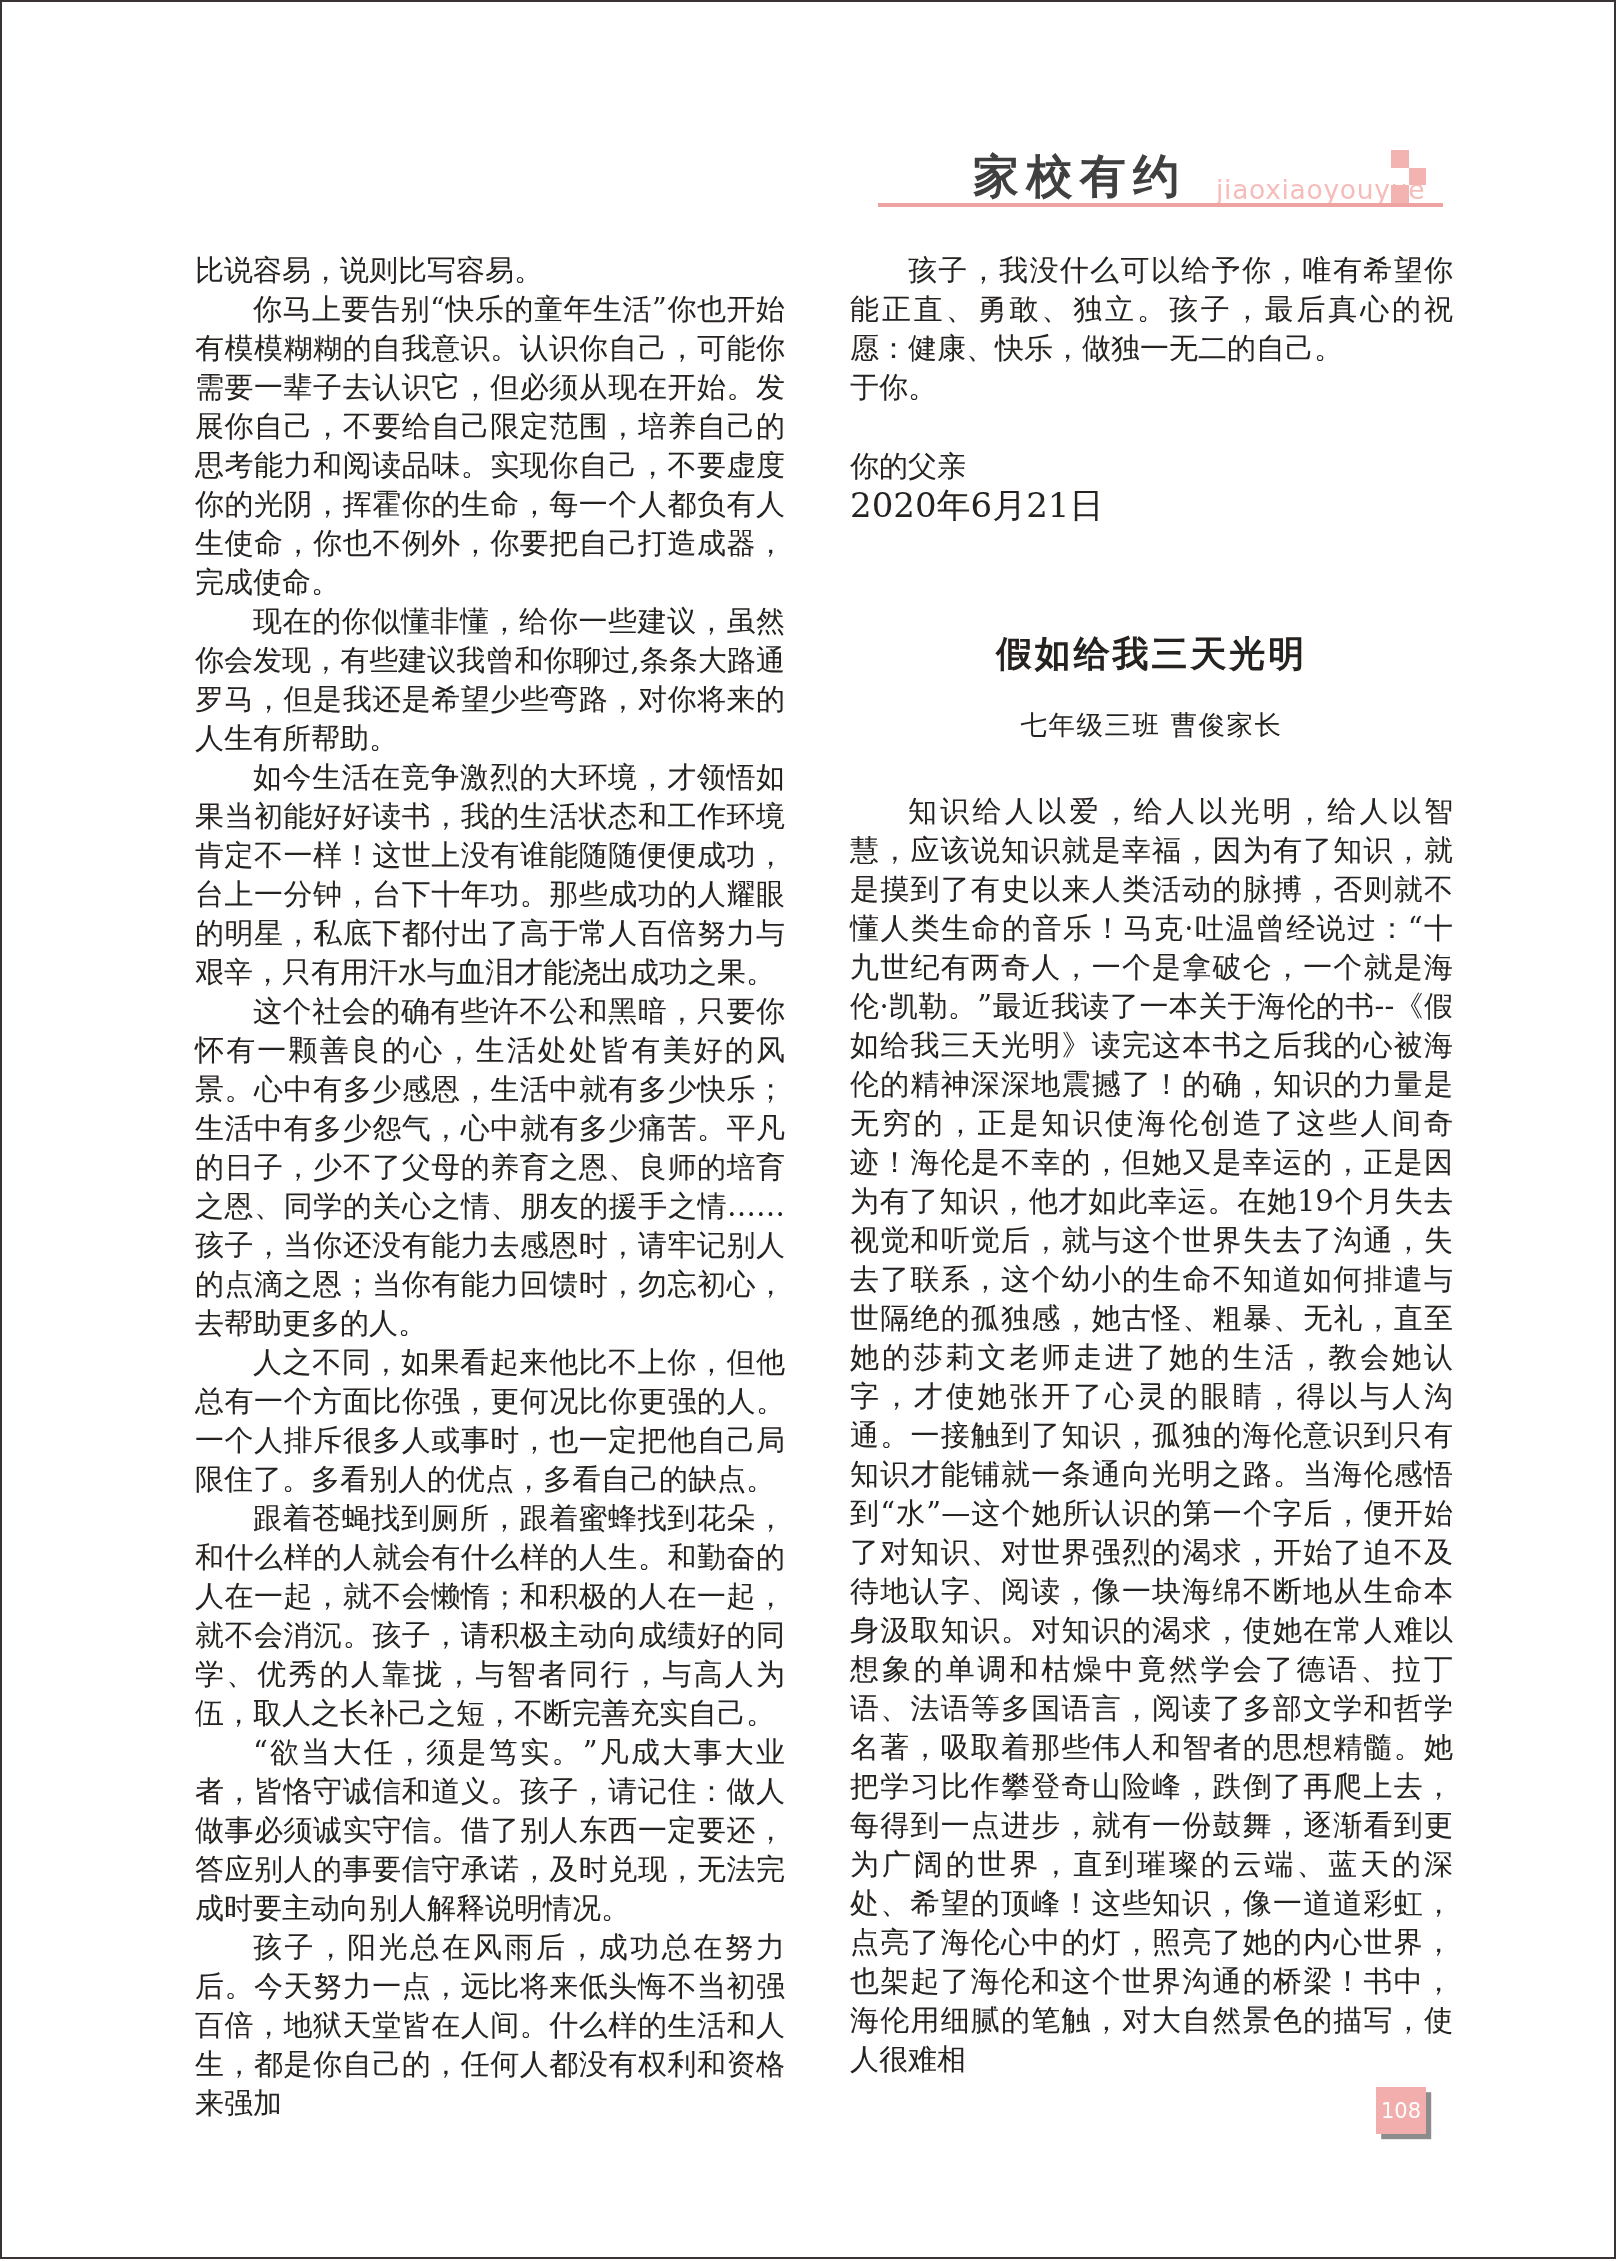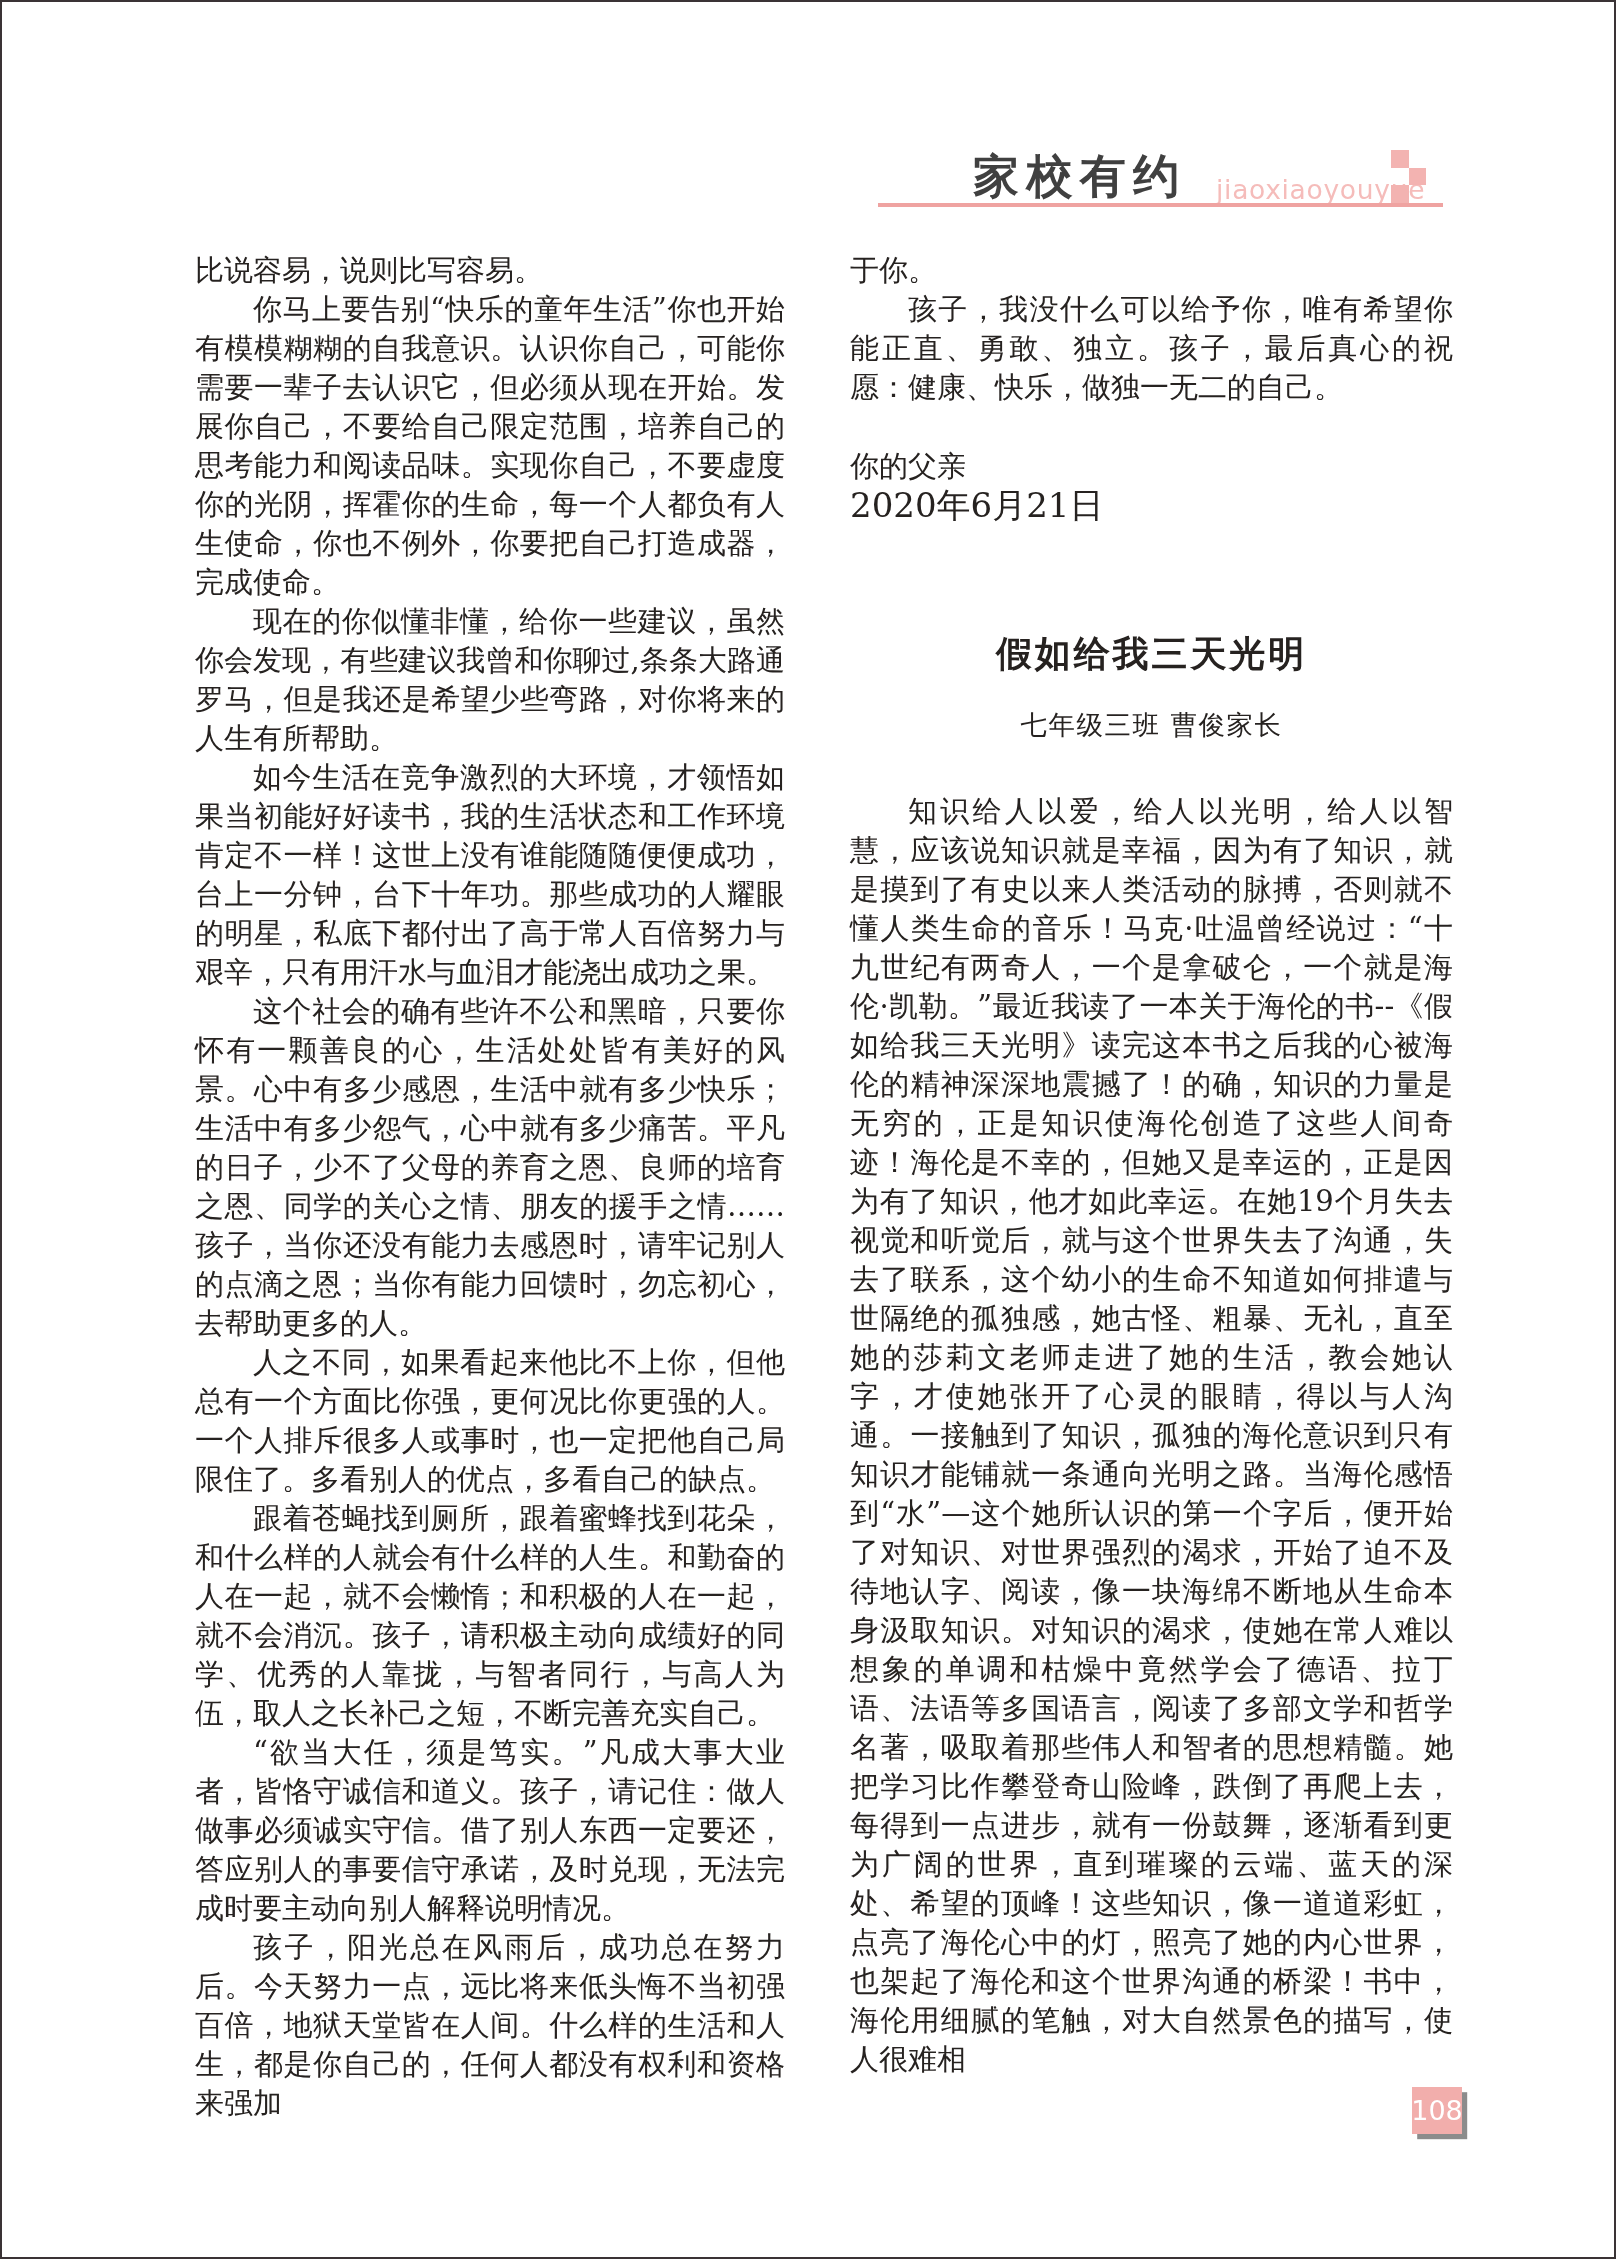--- a/index.html
+++ b/index.html
@@ -83,26 +83,26 @@
   .article-byline {
     margin-top:32px;
     text-align:center;
     font-size:26.5px; line-height:29px;
     letter-spacing:1.5px;
   }
   .article-body { margin-top:53px; }
 
   
   .page-number {
-    position:absolute; left:1410px; top:2085px;
+    position:absolute; left:1374px; top:2085px;
     width:50px; height:47px;
     background:#f2aeac;
     color:#ffffff;
     font-family:"DejaVu Sans","Liberation Sans",sans-serif;
-    font-size:27px;
+    font-size:21px;
     display:flex; align-items:center; justify-content:center;
     box-shadow:5.2px 5.2px 0 #8c8c8c;
   }
 </style>
 </head>
 <body>
 
 <div class="page">
 
   <div class="header-title">家校有约</div>
@@ -124,22 +124,22 @@
       <p class="para indent">如今生活在竞争激烈的大环境，才领悟如果当初能好好读书，我的生活状态和工作环境肯定不一样！这世上没有谁能随随便便成功，台上一分钟，台下十年功。那些成功的人耀眼的明星，私底下都付出了高于常人百倍努力与艰辛，只有用汗水与血泪才能浇出成功之果。</p>
       <p class="para indent">这个社会的确有些许不公和黑暗，只要你怀有一颗善良的心，生活处处皆有美好的风景。心中有多少感恩，生活中就有多少快乐；生活中有多少怨气，心中就有多少痛苦。平凡的日子，少不了父母的养育之恩、良师的培育之恩、同学的关心之情、朋友的援手之情……孩子，当你还没有能力去感恩时，请牢记别人的点滴之恩；当你有能力回馈时，勿忘初心，去帮助更多的人。</p>
       <p class="para indent">人之不同，如果看起来他比不上你，但他总有一个方面比你强，更何况比你更强的人。一个人排斥很多人或事时，也一定把他自己局限住了。多看别人的优点，多看自己的缺点。</p>
       <p class="para indent">跟着苍蝇找到厕所，跟着蜜蜂找到花朵，和什么样的人就会有什么样的人生。和勤奋的人在一起，就不会懒惰；和积极的人在一起，就不会消沉。孩子，请积极主动向成绩好的同学、优秀的人靠拢，与智者同行，与高人为伍，取人之长补己之短，不断完善充实自己。</p>
       <p class="para indent">“欲当大任，须是笃实。”凡成大事大业者，皆恪守诚信和道义。孩子，请记住：做人做事必须诚实守信。借了别人东西一定要还，答应别人的事要信守承诺，及时兑现，无法完成时要主动向别人解释说明情况。</p>
       <p class="para indent">孩子，阳光总在风雨后，成功总在努力后。今天努力一点，远比将来低头悔不当初强百倍，地狱天堂皆在人间。什么样的生活和人生，都是你自己的，任何人都没有权利和资格来强加</p>
     </section>
 
   <section class="col right">
     <div>
+        <p class="para indent">孩子，我没什么可以给予你，唯有希望你能正直、勇敢、独立。孩子，最后真心的祝愿：健康、快乐，做独一无二的自己。</p>
         <p class="para">于你。</p>
-        <p class="para indent">孩子，我没什么可以给予你，唯有希望你能正直、勇敢、独立。孩子，最后真心的祝愿：健康、快乐，做独一无二的自己。</p>
       </div>
 
     <div class="signature">你的父亲</div>
     <div class="sig-date">2020年6月21日</div>
 
     <h1 class="article-title">假如给我三天光明</h1>
     <div class="article-byline">七年级三班 曹俊家长</div>
 
     <div class="article-body">
         <p class="para indent">知识给人以爱，给人以光明，给人以智慧，应该说知识就是幸福，因为有了知识，就是摸到了有史以来人类活动的脉搏，否则就不懂人类生命的音乐！马克·吐温曾经说过：“十九世纪有两奇人，一个是拿破仑，一个就是海伦·凯勒。”最近我读了一本关于海伦的书--《假如给我三天光明》读完这本书之后我的心被海伦的精神深深地震撼了！的确，知识的力量是无穷的，正是知识使海伦创造了这些人间奇迹！海伦是不幸的，但她又是幸运的，正是因为有了知识，他才如此幸运。在她19个月失去视觉和听觉后，就与这个世界失去了沟通，失去了联系，这个幼小的生命不知道如何排遣与世隔绝的孤独感，她古怪、粗暴、无礼，直至她的莎莉文老师走进了她的生活，教会她认字，才使她张开了心灵的眼睛，得以与人沟通。一接触到了知识，孤独的海伦意识到只有知识才能铺就一条通向光明之路。当海伦感悟到“水”—这个她所认识的第一个字后，便开始了对知识、对世界强烈的渴求，开始了迫不及待地认字、阅读，像一块海绵不断地从生命本身汲取知识。对知识的渴求，使她在常人难以想象的单调和枯燥中竟然学会了德语、拉丁语、法语等多国语言，阅读了多部文学和哲学名著，吸取着那些伟人和智者的思想精髓。她把学习比作攀登奇山险峰，跌倒了再爬上去，每得到一点进步，就有一份鼓舞，逐渐看到更为广阔的世界，直到璀璨的云端、蓝天的深处、希望的顶峰！这些知识，像一道道彩虹，点亮了海伦心中的灯，照亮了她的内心世界，也架起了海伦和这个世界沟通的桥梁！书中，海伦用细腻的笔触，对大自然景色的描写，使人很难相</p>

